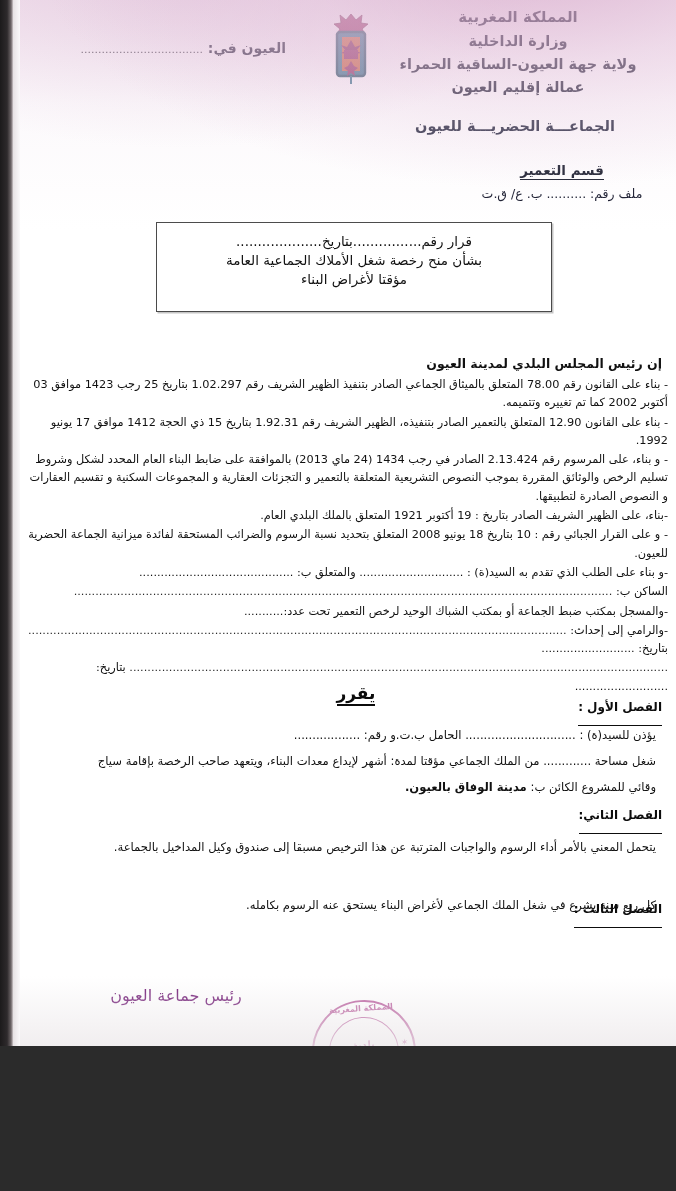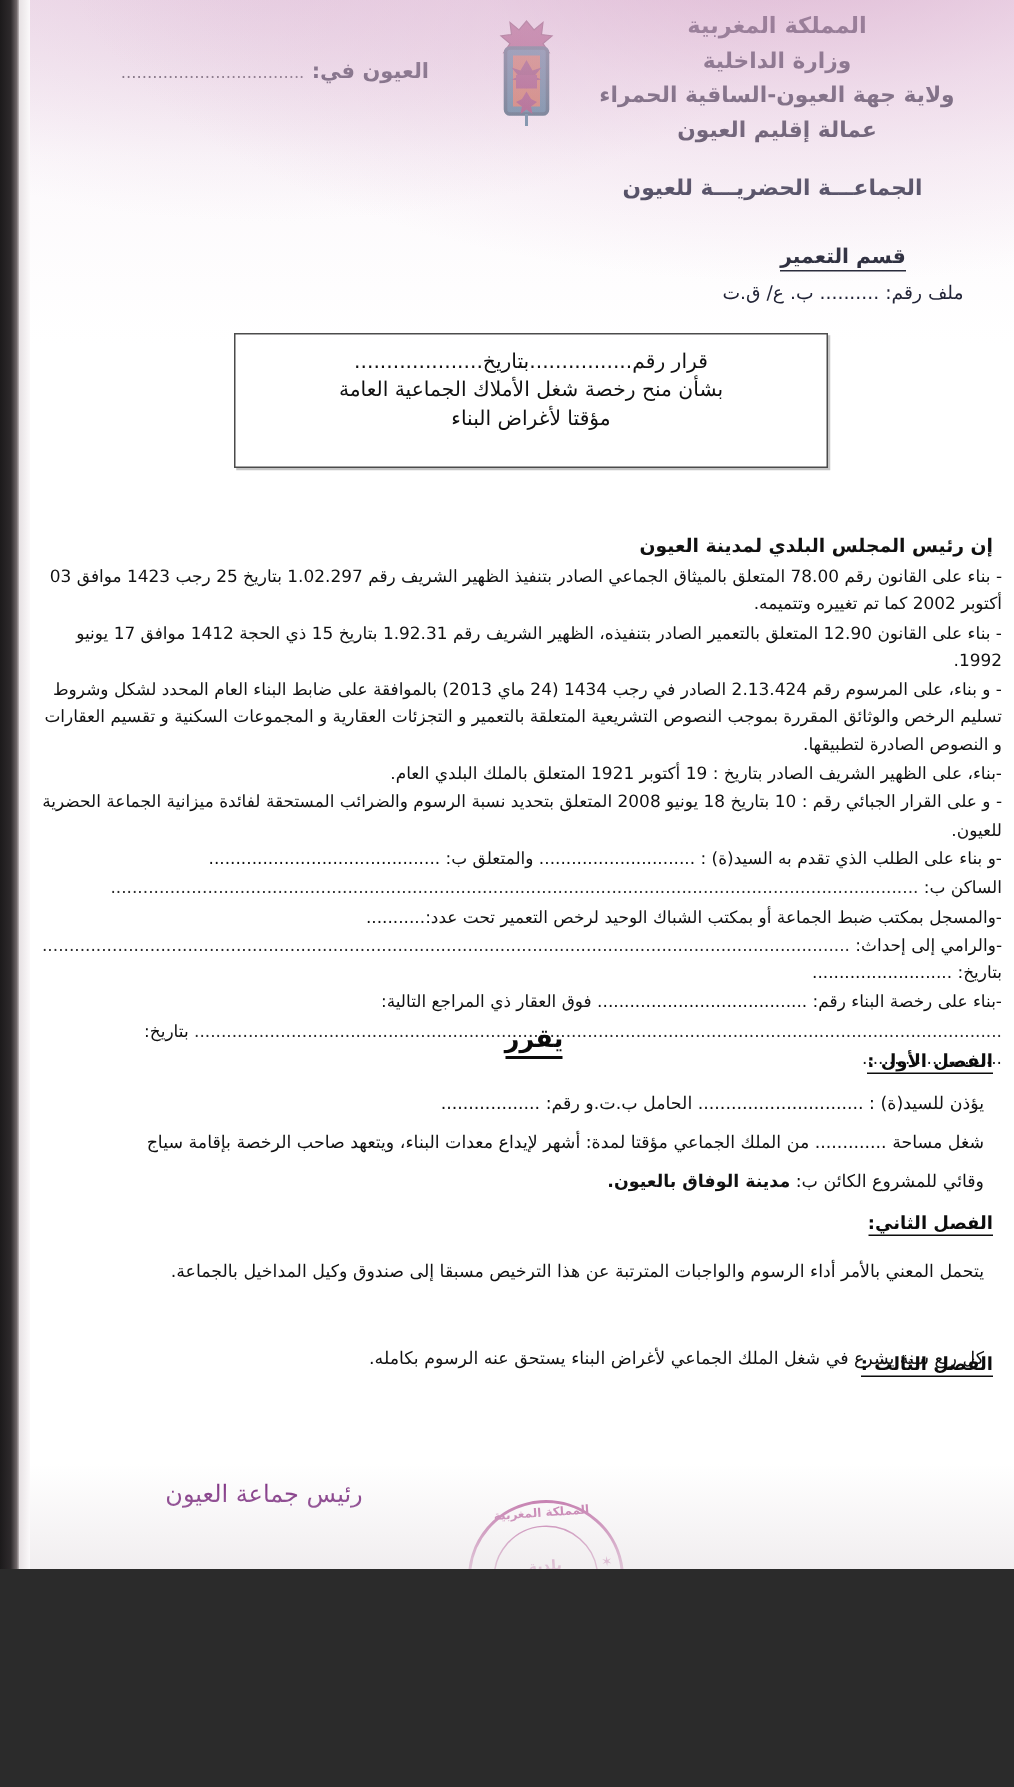--- a/index.html
+++ b/index.html
@@ -56,21 +56,21 @@
   .body{position:absolute;right:8px;top:356px;width:646px;color:#111;}
   .lead{font-size:12.5px;font-weight:bold;text-align:right;margin:0 6px 5px 0;}
   .cl{font-size:11.3px;line-height:1.62;text-align:right;margin:0 0 1px 0;}
   .dot{letter-spacing:.4px;color:#2a2a2a;}
 
   
   .yq{position:absolute;left:16px;right:0;top:683px;text-align:center;}
   .yq span{font-size:17px;font-weight:bold;color:#0b0b0b;
            border-bottom:2px solid #0b0b0b;padding-bottom:1px;}
   .art{position:absolute;right:14px;font-size:12px;font-weight:bold;color:#0d0d0d;}
-  .art u{text-decoration:none;border-bottom:1.3px solid #0d0d0d;padding-bottom:1px;}
+  .art u{text-decoration:none;border-bottom:1.3px solid #0d0d0d;padding-bottom:11px;}
   .arttxt{position:absolute;right:20px;left:20px;font-size:11.6px;line-height:1.6;
           text-align:right;color:#111;}
   .bold{font-weight:bold;margin-left:16px;}
 
   .sign{position:absolute;left:76px;top:986px;width:160px;text-align:center;
         font-size:16px;color:#701a75;}
 
   
   .stamp{position:absolute;left:292px;top:1000px;width:104px;height:104px;
          opacity:.88;transform:rotate(-4deg);}
@@ -156,24 +156,20 @@
         <span>الساكن ب:</span>
         <span class="dot">......................................................................................................................................................</span>
       </div>
       <div class="cl">-والمسجل بمكتب ضبط الجماعة أو بمكتب الشباك الوحيد لرخص التعمير تحت عدد:...........</div>
       <div class="cl">
         <span>-والرامي إلى إحداث:</span>
         <span class="dot">......................................................................................................................................................</span>
         <span>بتاريخ: ..........................</span>
       </div>
       <div class="cl">
-        <span>-بناء على رخصة البناء رقم: .......................................</span>
-        <span>فوق العقار ذي المراجع التالية:</span>
-      </div>
-      <div class="cl">
         <span class="dot">......................................................................................................................................................</span>
         <span>بتاريخ: ..........................</span>
       </div>
     </div>
 
     <div class="yq">
       <span>يقرر</span>
     </div>
 
     <div class="art" style="top:700px">

